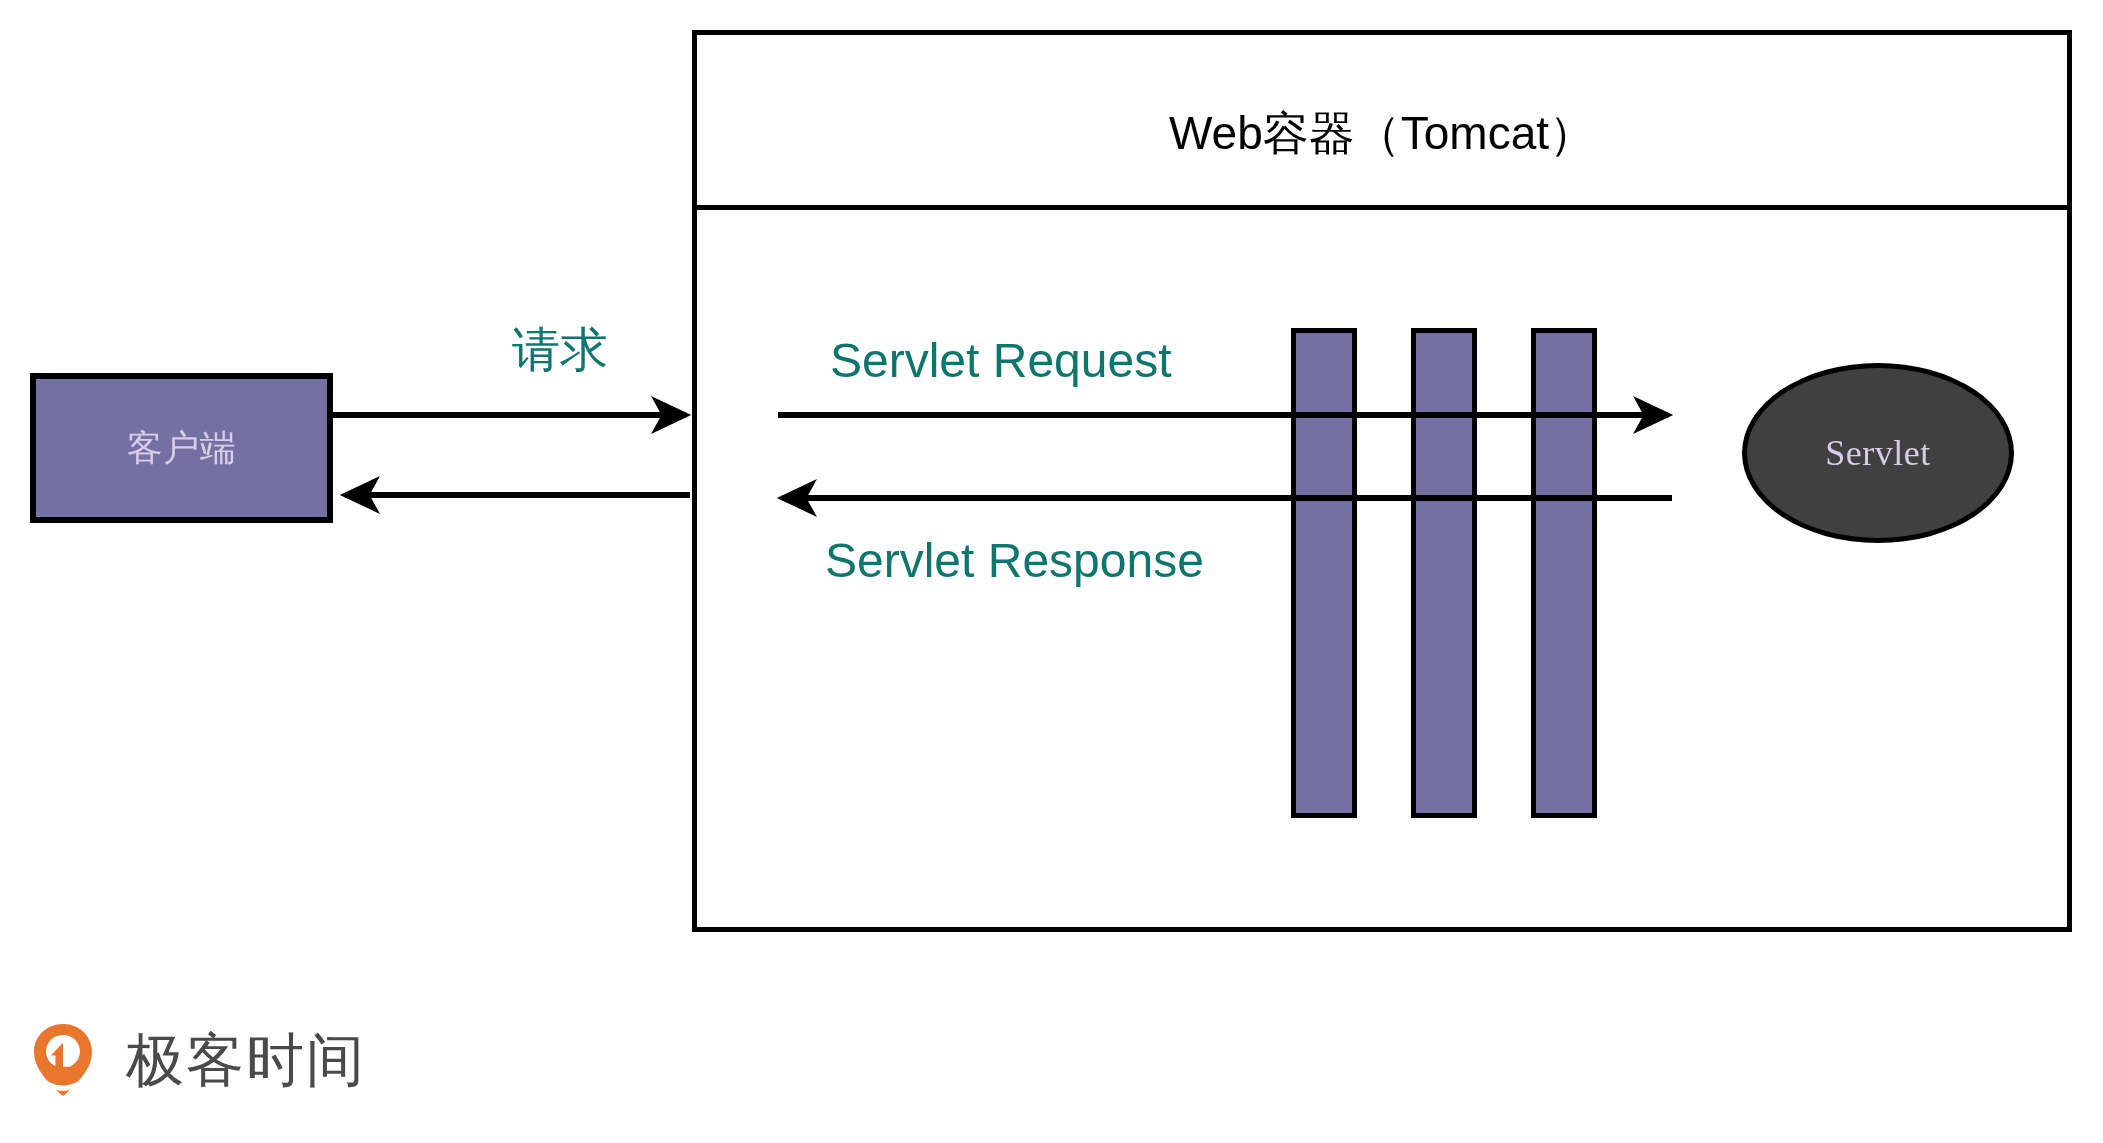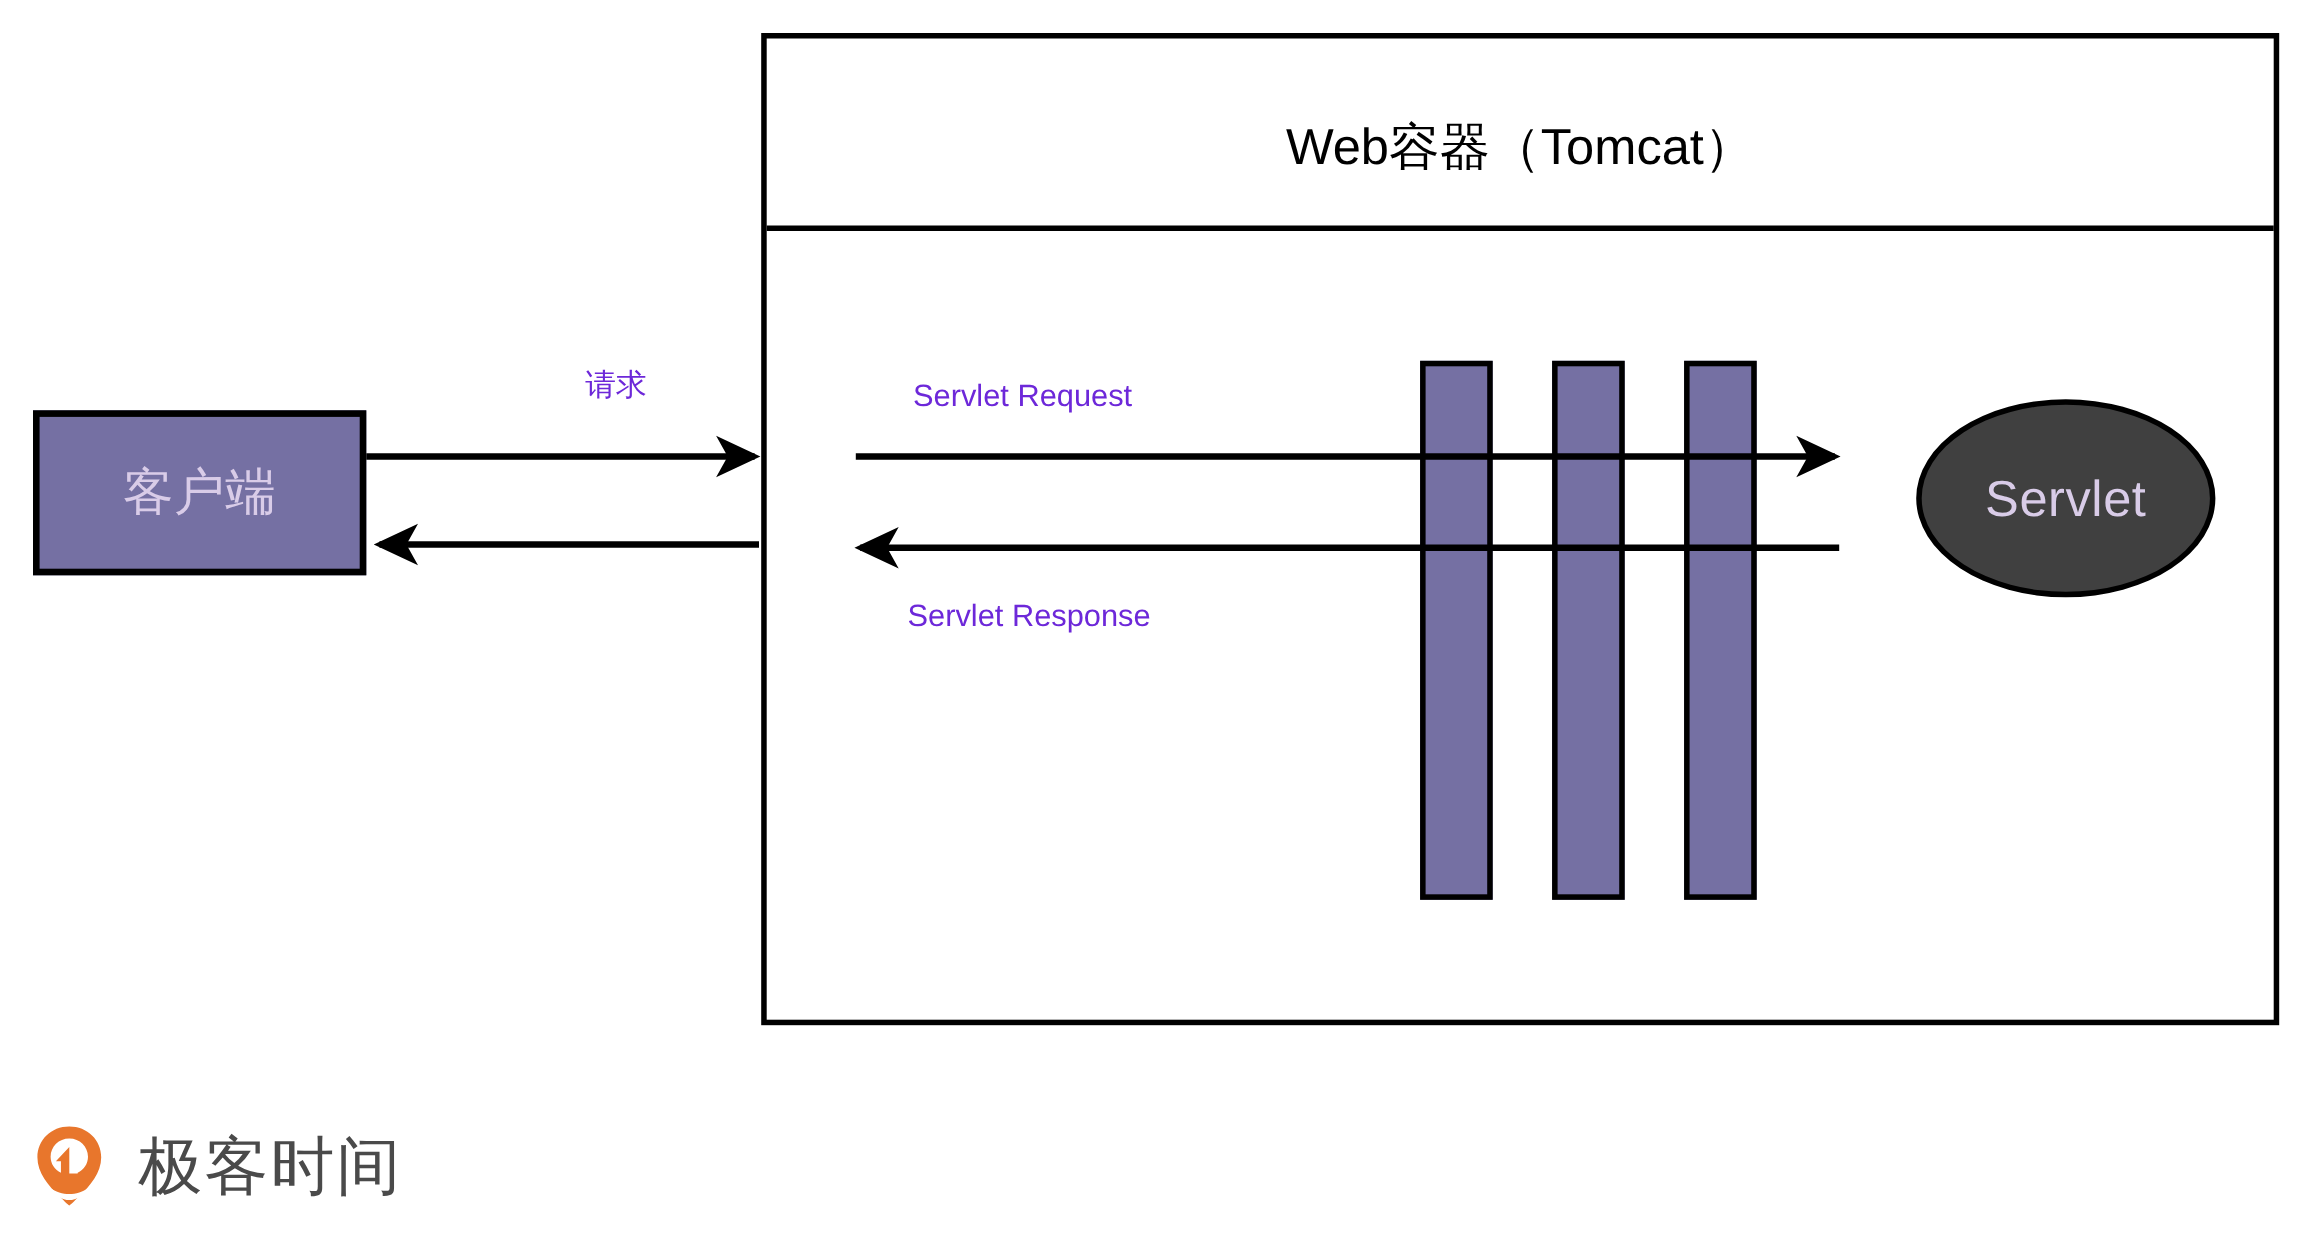--- a/index.html
+++ b/index.html
@@ -28,26 +28,27 @@
   .node-text {
     position: absolute;
     display: flex;
     align-items: center;
     justify-content: center;
     pointer-events: none;
     white-space: nowrap;
   }
   .shape-label {
     color: #d9cce8;
-    font-size: 46px;
+    font-size: 36px;
     letter-spacing: 0.5px;
+    font-family: Liberation Serif, serif;
   }
   .plain-label {
-    color: #6d28d9;
-    font-size: 28px;
+    color: #0f766e;
+    font-size: 48px;
   }
   .title-label {
     color: #000000;
     font-size: 46px;
     margin-top: 28px;
   }
 
   
   #web-container {
     position: absolute;

